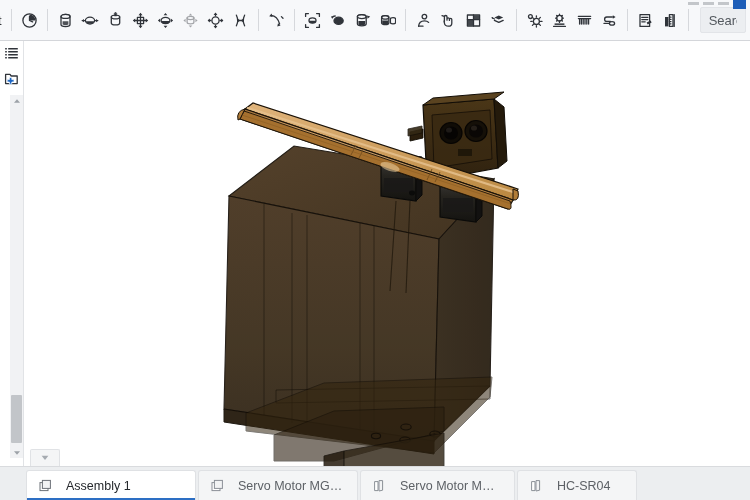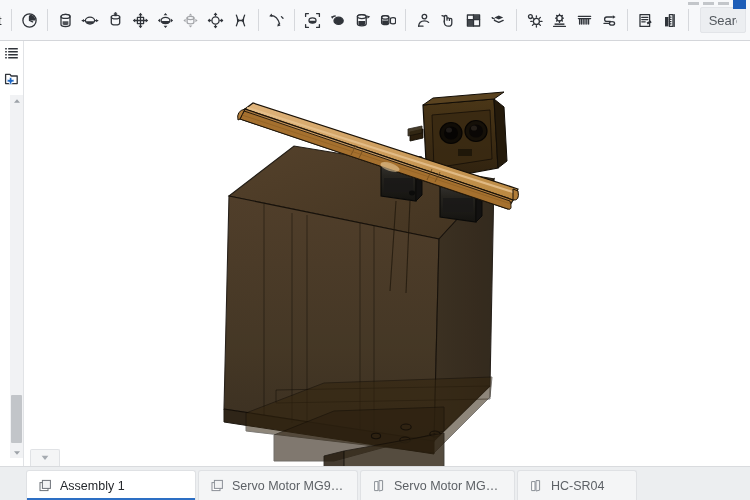--- a/index.html
+++ b/index.html
@@ -100,21 +100,21 @@
   .tabbar{
     position:absolute;left:0;bottom:0;width:750px;height:34px;
     background:#eceef0;
     border-top:1px solid #d9dbde;
     display:flex;align-items:stretch;
     box-sizing:border-box;
   }
   .tab-left-pad{width:26px;flex:0 0 auto;background:#eceef0;}
   .doc-tab{
     flex:0 0 auto;
-    display:flex;align-items:center;gap:7px;
+    display:flex;align-items:center;gap:13px;
     padding:0 12px;margin:3px 2px 0 0;
     background:#f4f5f6;
     border:1px solid #dfe1e4;border-bottom:none;
     border-radius:3px 3px 0 0;
     box-sizing:border-box;
     min-width:0;
     text-align:center;
   }
   .doc-tab .lbl{
     font-size:12.5px;color:#5d6166;white-space:nowrap;

